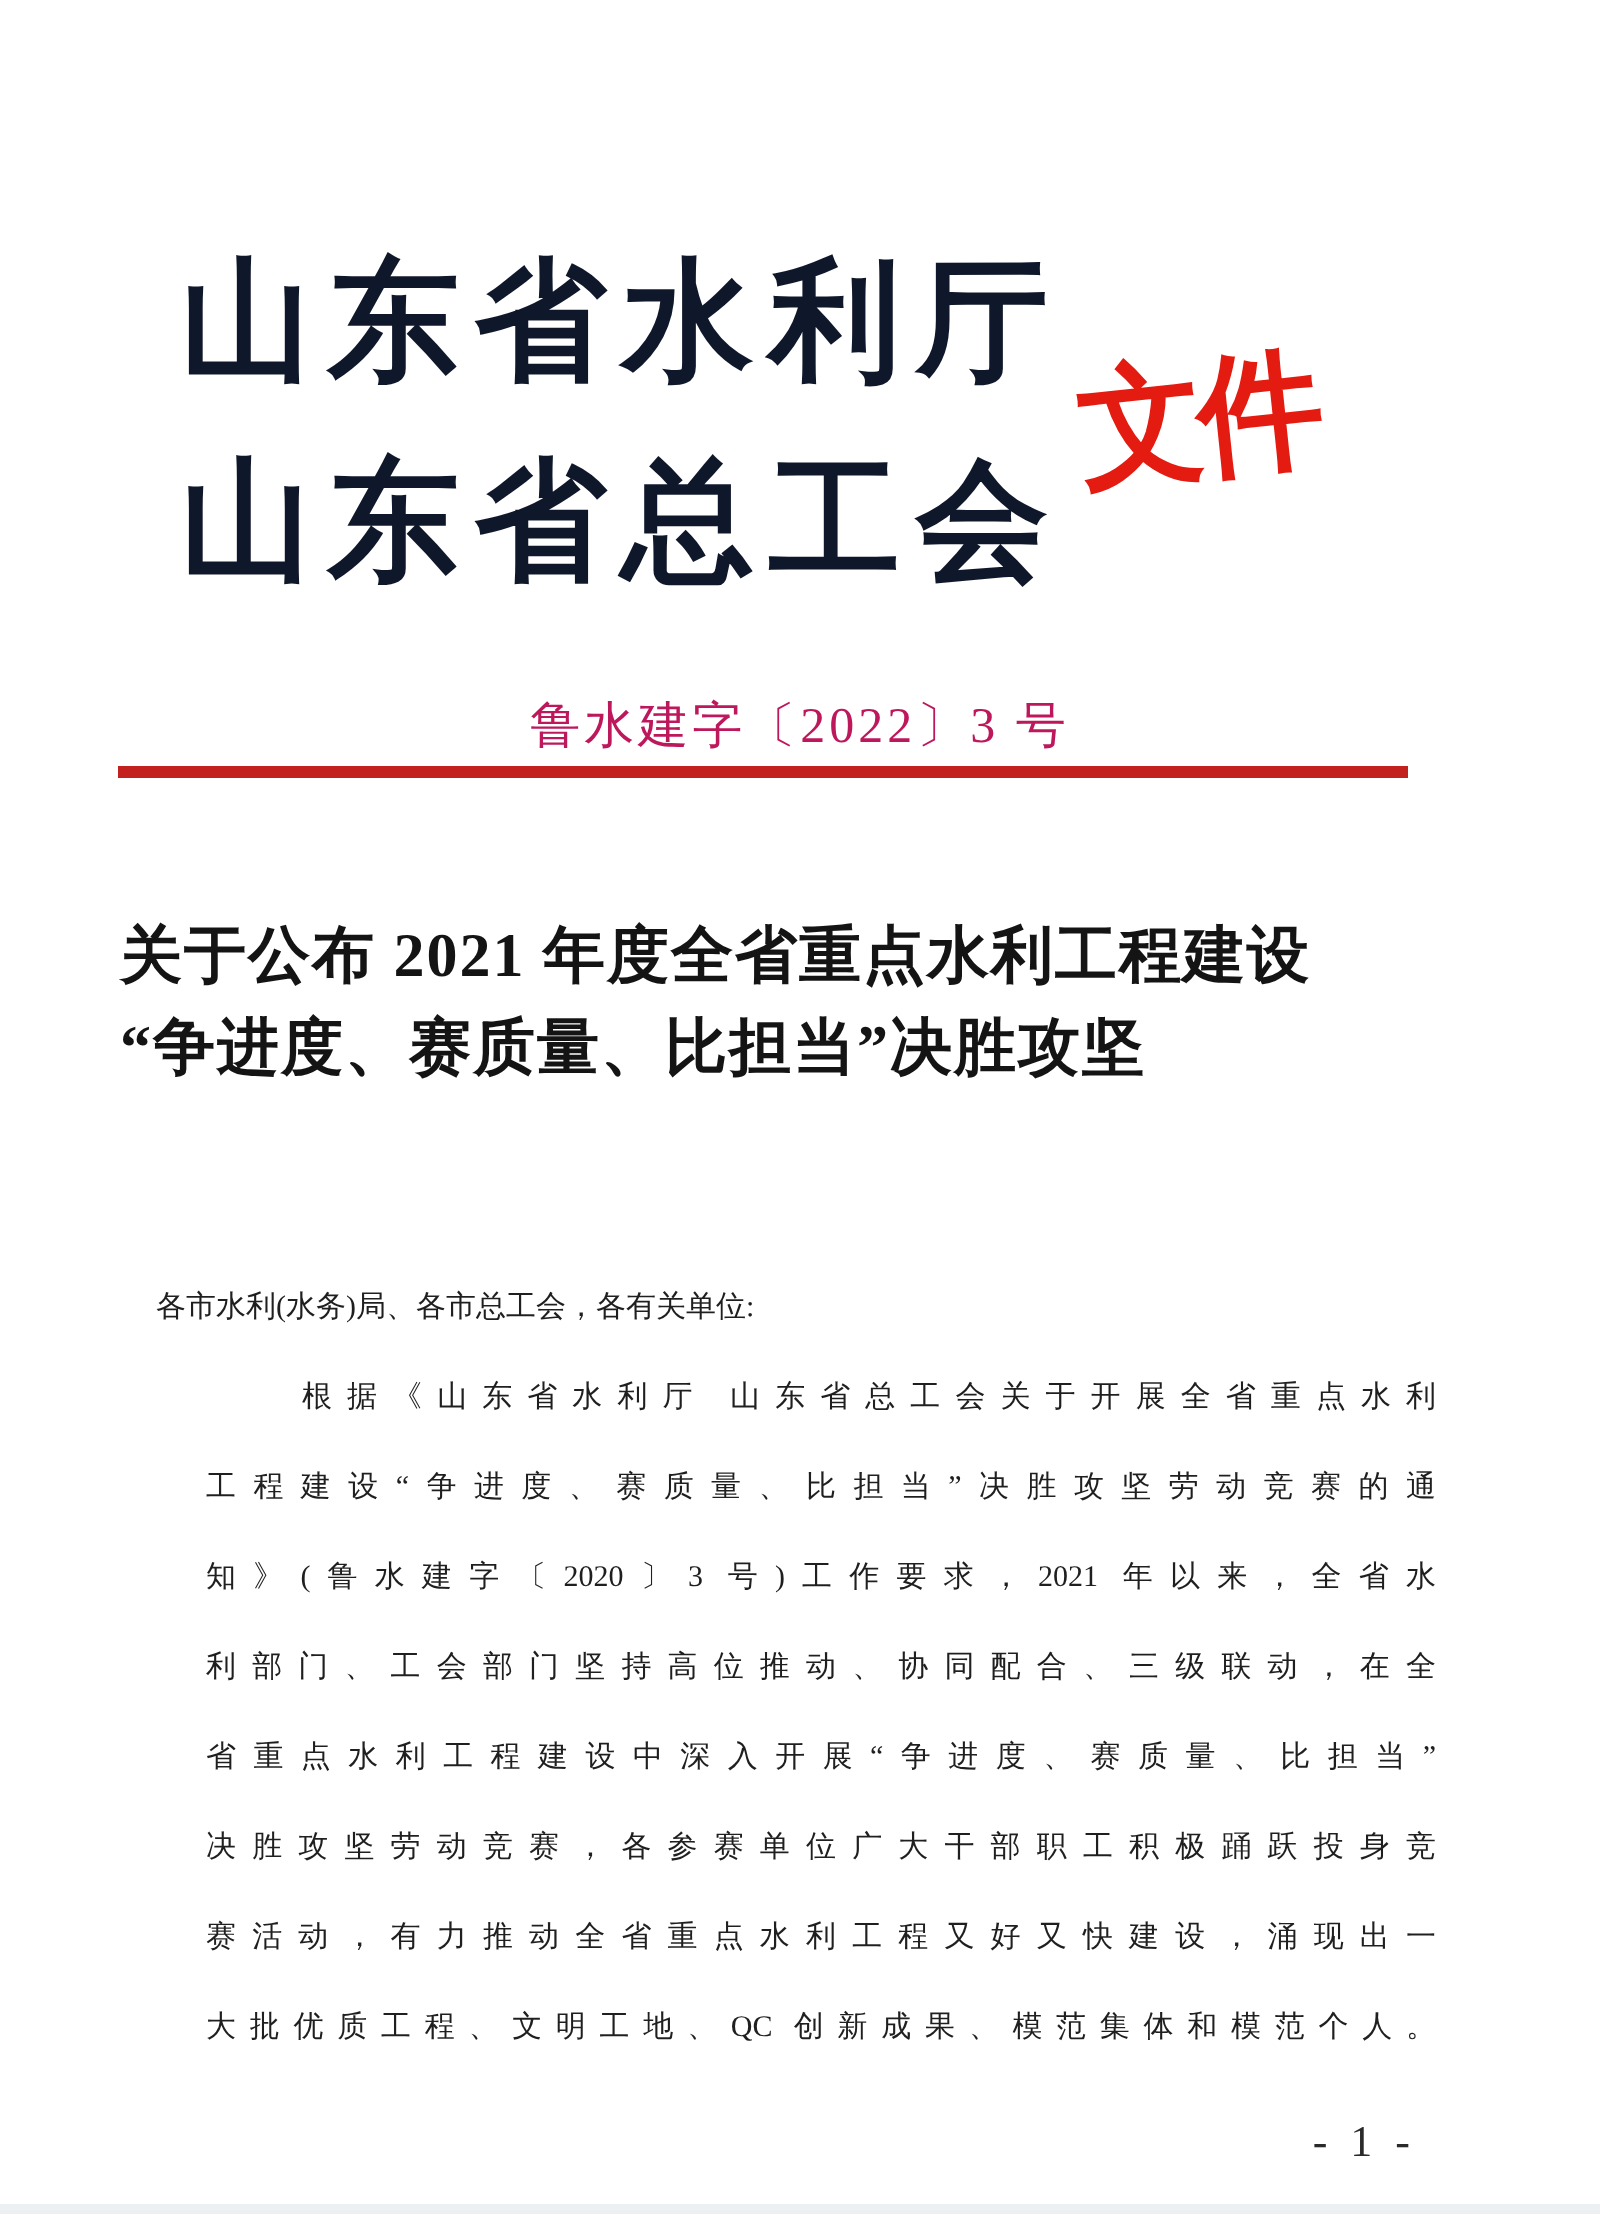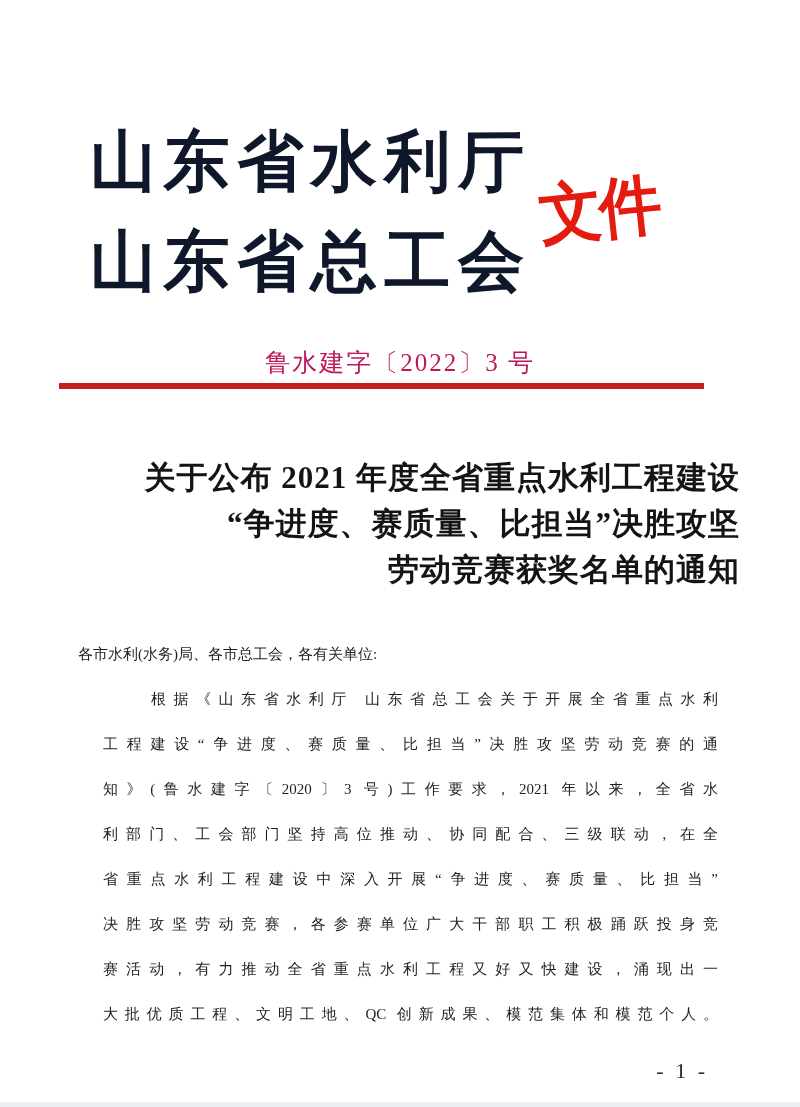--- a/index.html
+++ b/index.html
@@ -66,21 +66,21 @@
     height: 6px;
     background: #c2211d;
   }
 
   
   .title-block {
     position: absolute;
     left: 60px;
     top: 455px;
     width: 680px;
-    text-align: right;
+    text-align: left;
     color: #141414;
     font-family: Liberation Serif, serif;
   }
   .title-line {
     font-size: 31px;
     font-weight: bold;
     line-height: 46px;
     letter-spacing: 1px;
     white-space: nowrap;
   }
@@ -139,21 +139,20 @@
   </div>
   <div class="doc-type">文件</div>
 
   <div class="doc-number">鲁水建字〔2022〕3 号</div>
 
   <div class="red-rule"></div>
 
   <div class="title-block">
     <div class="title-line">关于公布 2021 年度全省重点水利工程建设</div>
     <div class="title-line">“争进度、赛质量、比担当”决胜攻坚</div>
-    <div class="title-line">劳动竞赛获奖名单的通知</div>
   </div>
 
   <div class="body-block">
     <div class="body-line">各市水利(水务)局、各市总工会，各有关单位:</div>
     <div class="body-line justified indent-first">根据《山东省水利厅 山东省总工会关于开展全省重点水利</div>
     <div class="body-line justified">工程建设“争进度、赛质量、比担当”决胜攻坚劳动竞赛的通</div>
     <div class="body-line justified">知》(鲁水建字〔2020〕3 号)工作要求，2021 年以来，全省水</div>
     <div class="body-line justified">利部门、工会部门坚持高位推动、协同配合、三级联动，在全</div>
     <div class="body-line justified">省重点水利工程建设中深入开展“争进度、赛质量、比担当”</div>
     <div class="body-line justified">决胜攻坚劳动竞赛，各参赛单位广大干部职工积极踊跃投身竞</div>

